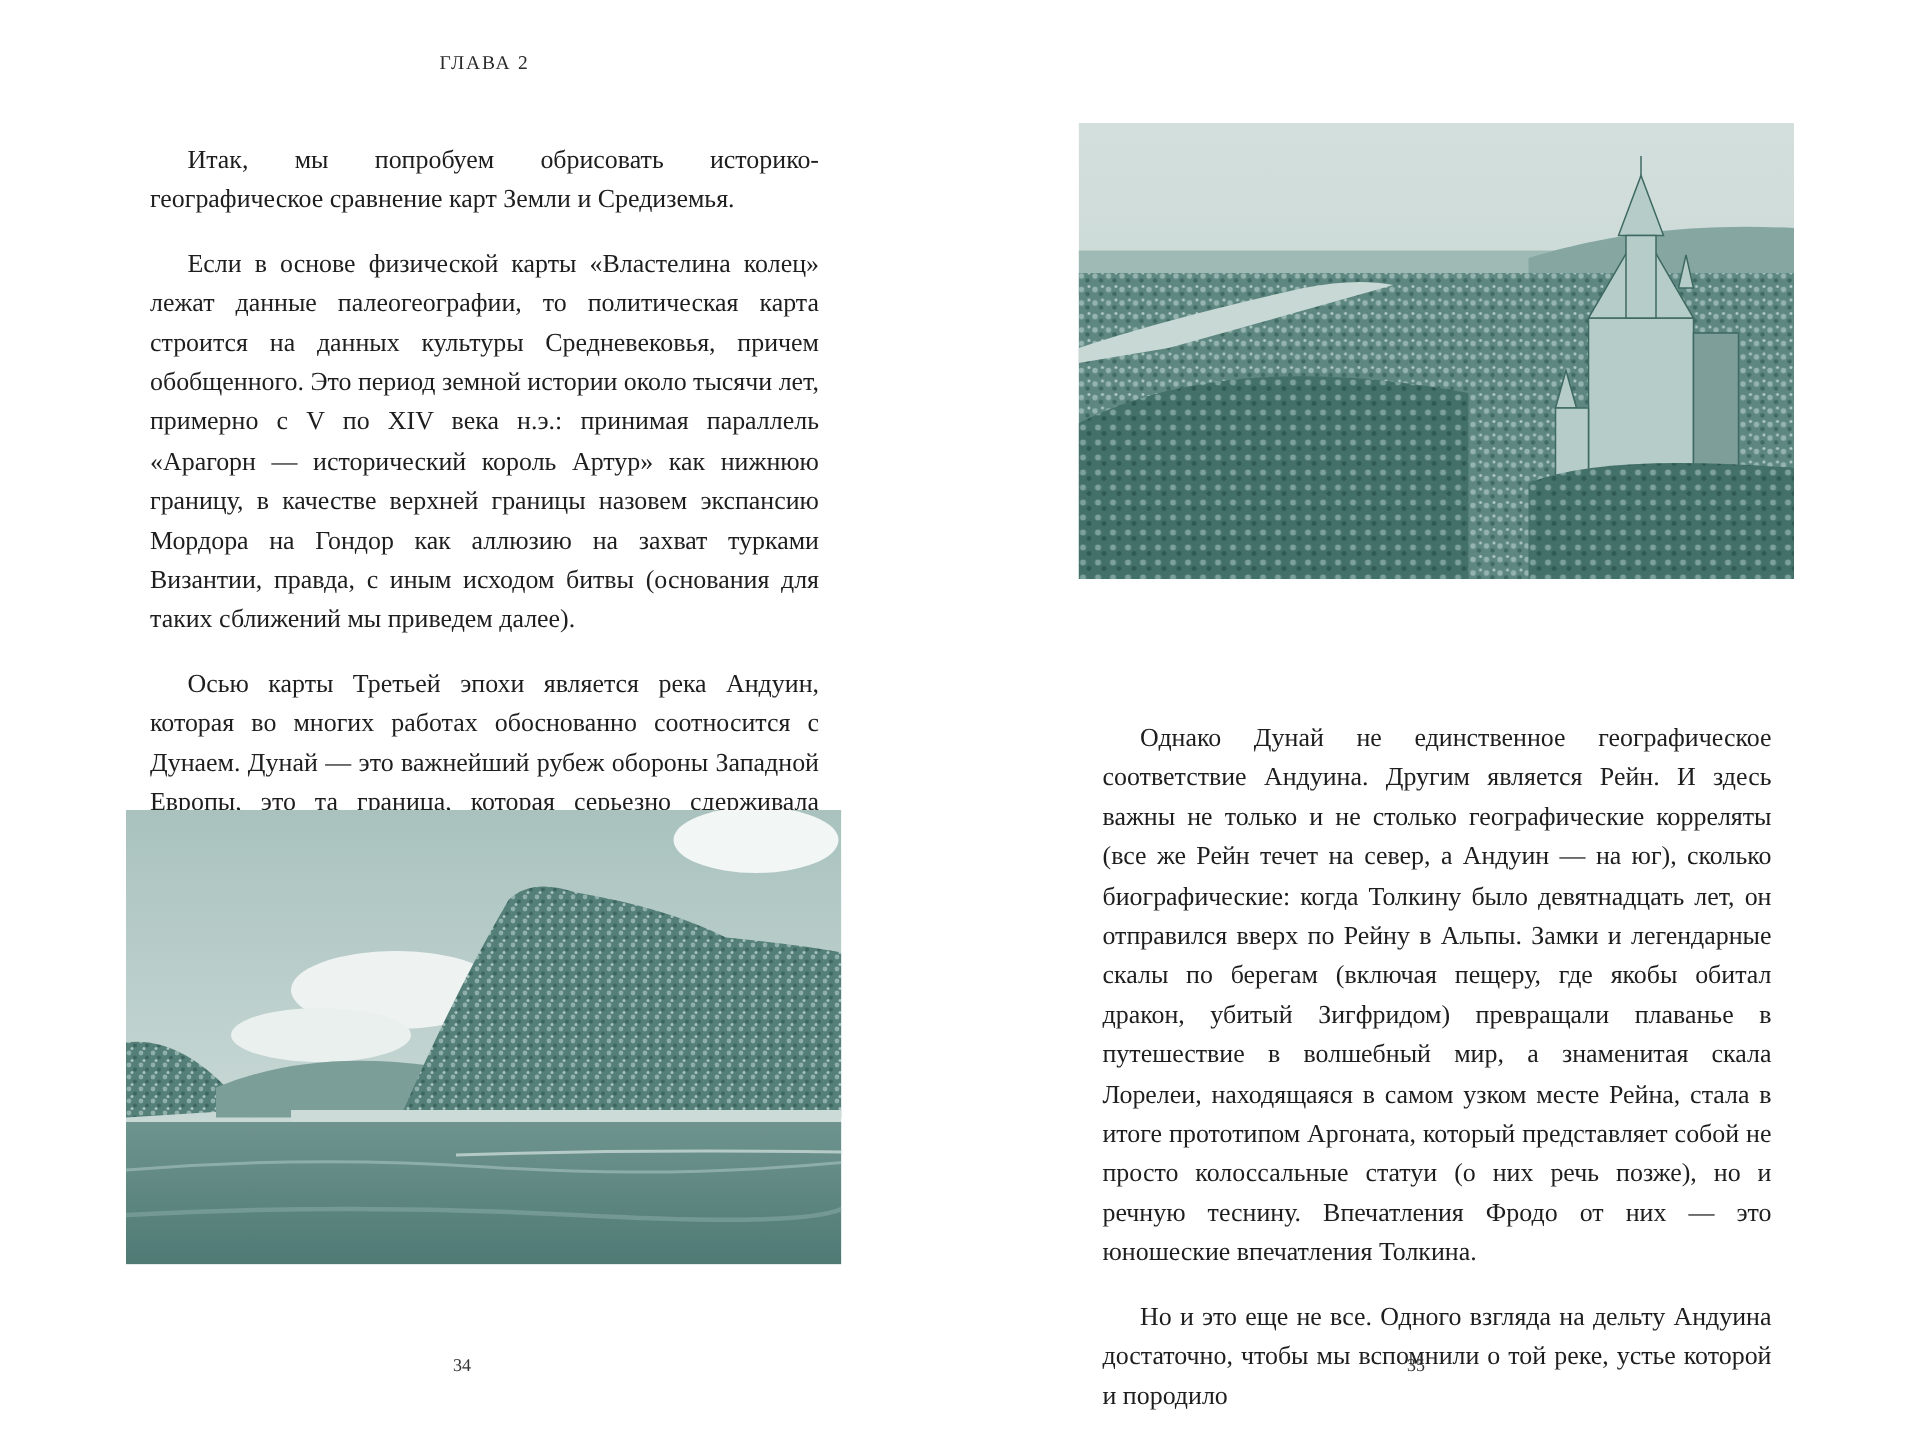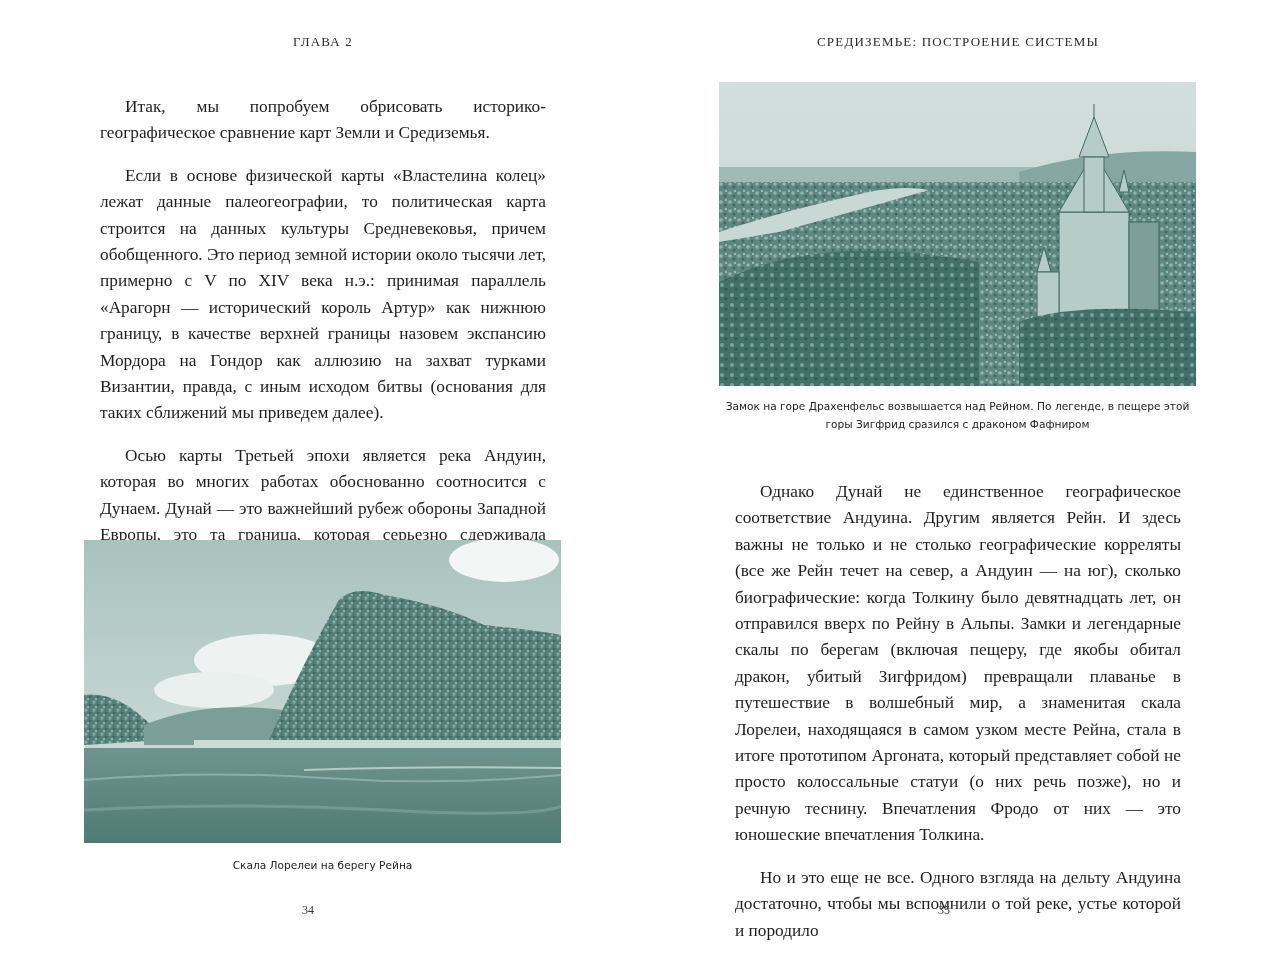--- a/index.html
+++ b/index.html
@@ -65,27 +65,25 @@
       <path d="M60 185 Q120 160 200 170 L200 205 L60 205 Z" fill="#7c9e98"></path>
       <path d="M185 200 Q220 120 255 60 Q270 45 300 55 Q360 65 400 85 Q450 90 477 95 L477 205 L185 205 Z" fill="url(#foliageL)"></path>
       <rect x="110" y="200" width="367" height="12" fill="#cddbd8"></rect>
       <rect x="0" y="208" width="477" height="95" fill="url(#waterL)"></rect>
       <path d="M0 240 Q120 230 240 238 T477 235" stroke="#9ebbb6" stroke-width="2" fill="none" opacity="0.7"></path>
       <path d="M220 230 Q340 226 477 228" stroke="#c8d9d6" stroke-width="2" fill="none" opacity="0.8"></path>
       <path d="M0 270 Q150 262 300 270 T477 266" stroke="#86a8a3" stroke-width="3" fill="none" opacity="0.6"></path>
     </svg>
   </div>
 
-  <div class="caption caption-lorelei">Скала Лорелеи на берегу Рейна</div>
 
   <div class="folio">34</div>
 </div>
 
 <div class="page page-right">
-  <div class="running-head">СРЕДИЗЕМЬЕ: ПОСТРОЕНИЕ СИСТЕМЫ</div>
 
   <div class="photo photo-castle">
     <svg width="477" height="304" viewBox="0 0 477 304">
       <defs>
         <linearGradient id="skyC" x1="0" y1="0" x2="0" y2="1">
           <stop offset="0" stop-color="#d3dfdc"></stop>
           <stop offset="1" stop-color="#c0d2ce"></stop>
         </linearGradient>
         <pattern id="foliageC" width="9" height="9" patternUnits="userSpaceOnUse">
           <rect width="9" height="9" fill="#5e8781"></rect>
@@ -114,21 +112,20 @@
         <rect x="410" y="140" width="30" height="110" fill="#7e9f99"></rect>
         <polygon points="318,190 325,165 332,190"></polygon>
         <rect x="318" y="190" width="22" height="50"></rect>
         <polygon points="400,110 405,88 410,110"></polygon>
       </g>
       <line x1="375" y1="35" x2="375" y2="22" stroke="#3f6a63" stroke-width="1"></line>
       <path d="M300 240 Q350 220 477 230 L477 304 L300 304 Z" fill="url(#foliageDark)"></path>
     </svg>
   </div>
 
-  <div class="caption caption-castle">Замок на горе Драхенфельс возвышается над Рейном. По легенде, в пещере этой горы Зигфрид сразился с драконом Фафниром</div>
 
   <div class="body-text">
     <p class="indent">Однако Дунай не единственное географическое соответствие Андуина. Другим является Рейн. И здесь важны не только и не столько географические корреляты (все же Рейн течет на север, а Андуин — на юг), сколько биографические: когда Толкину было девятнадцать лет, он отправился вверх по Рейну в Альпы. Замки и легендарные скалы по берегам (включая пещеру, где якобы обитал дракон, убитый Зигфридом) превращали плаванье в путешествие в волшебный мир, а знаменитая скала Лорелеи, находящаяся в самом узком месте Рейна, стала в итоге прототипом Аргоната, который представляет собой не просто колоссальные статуи (о них речь позже), но и речную теснину. Впечатления Фродо от них — это юношеские впечатления Толкина.</p>
     <p class="indent">Но и это еще не все. Одного взгляда на дельту Андуина достаточно, чтобы мы вспомнили о той реке, устье которой и породило</p>
   </div>
 
   <div class="folio">35</div>
 </div>
 
 </body></html>

